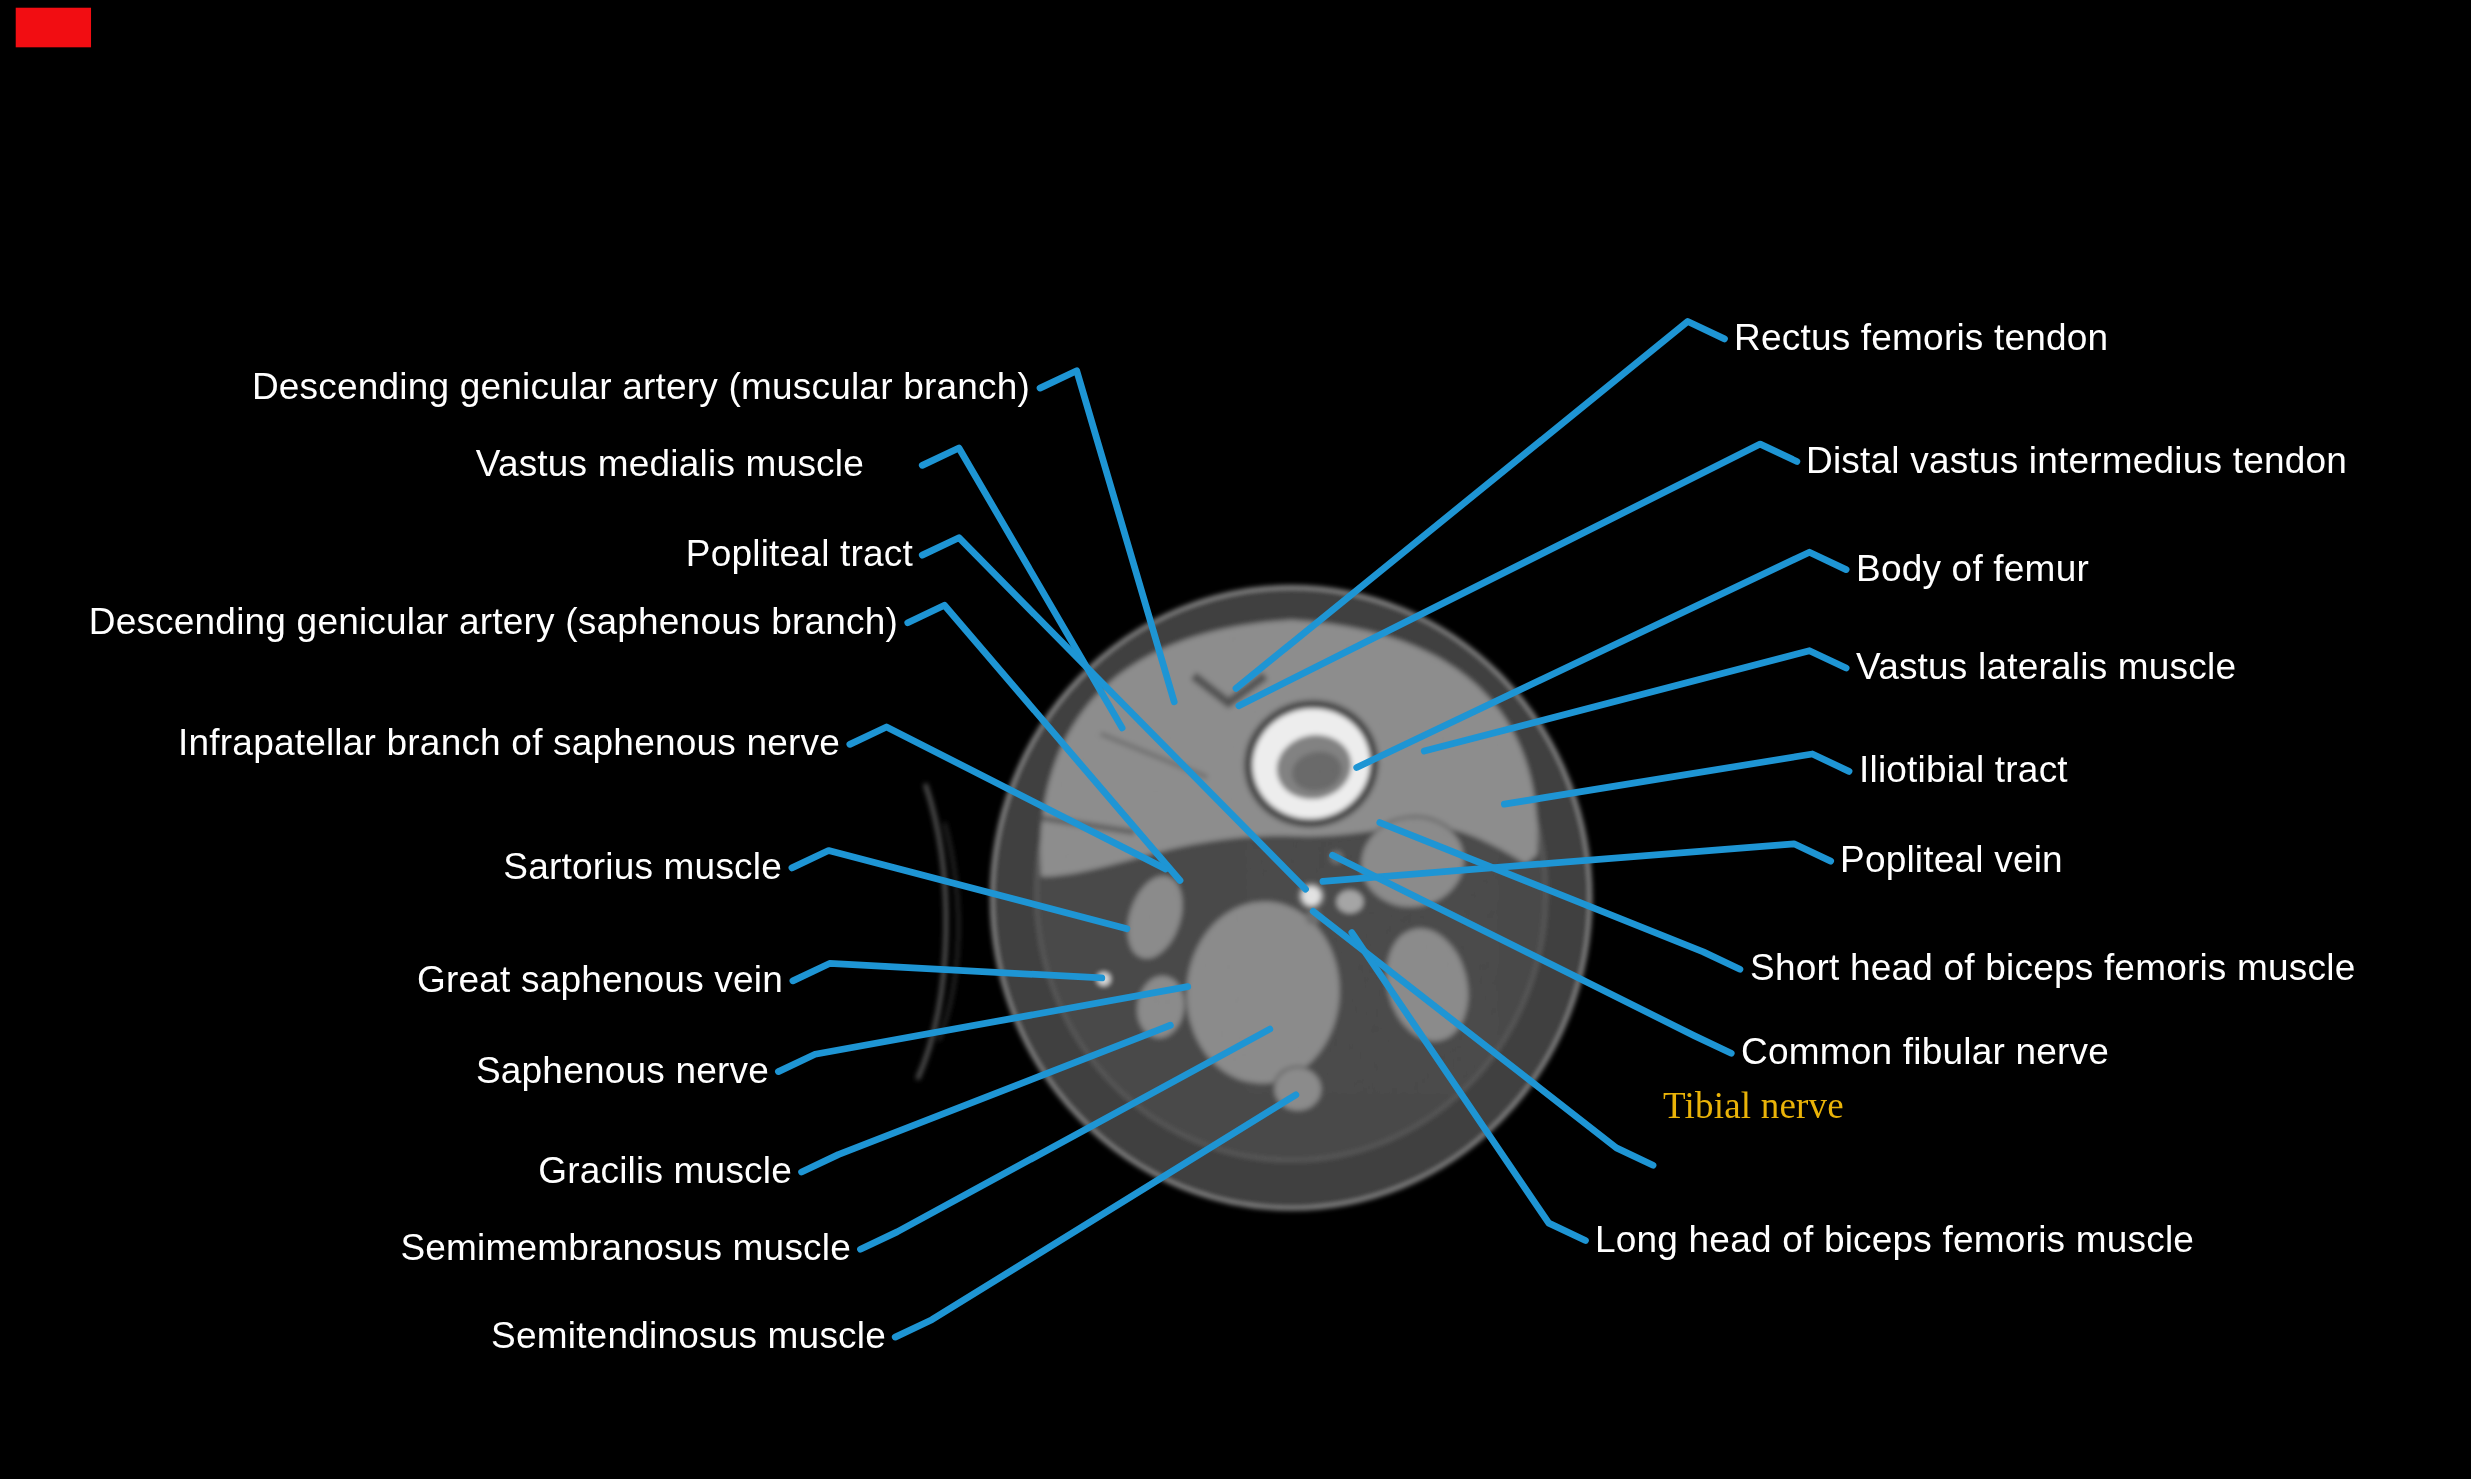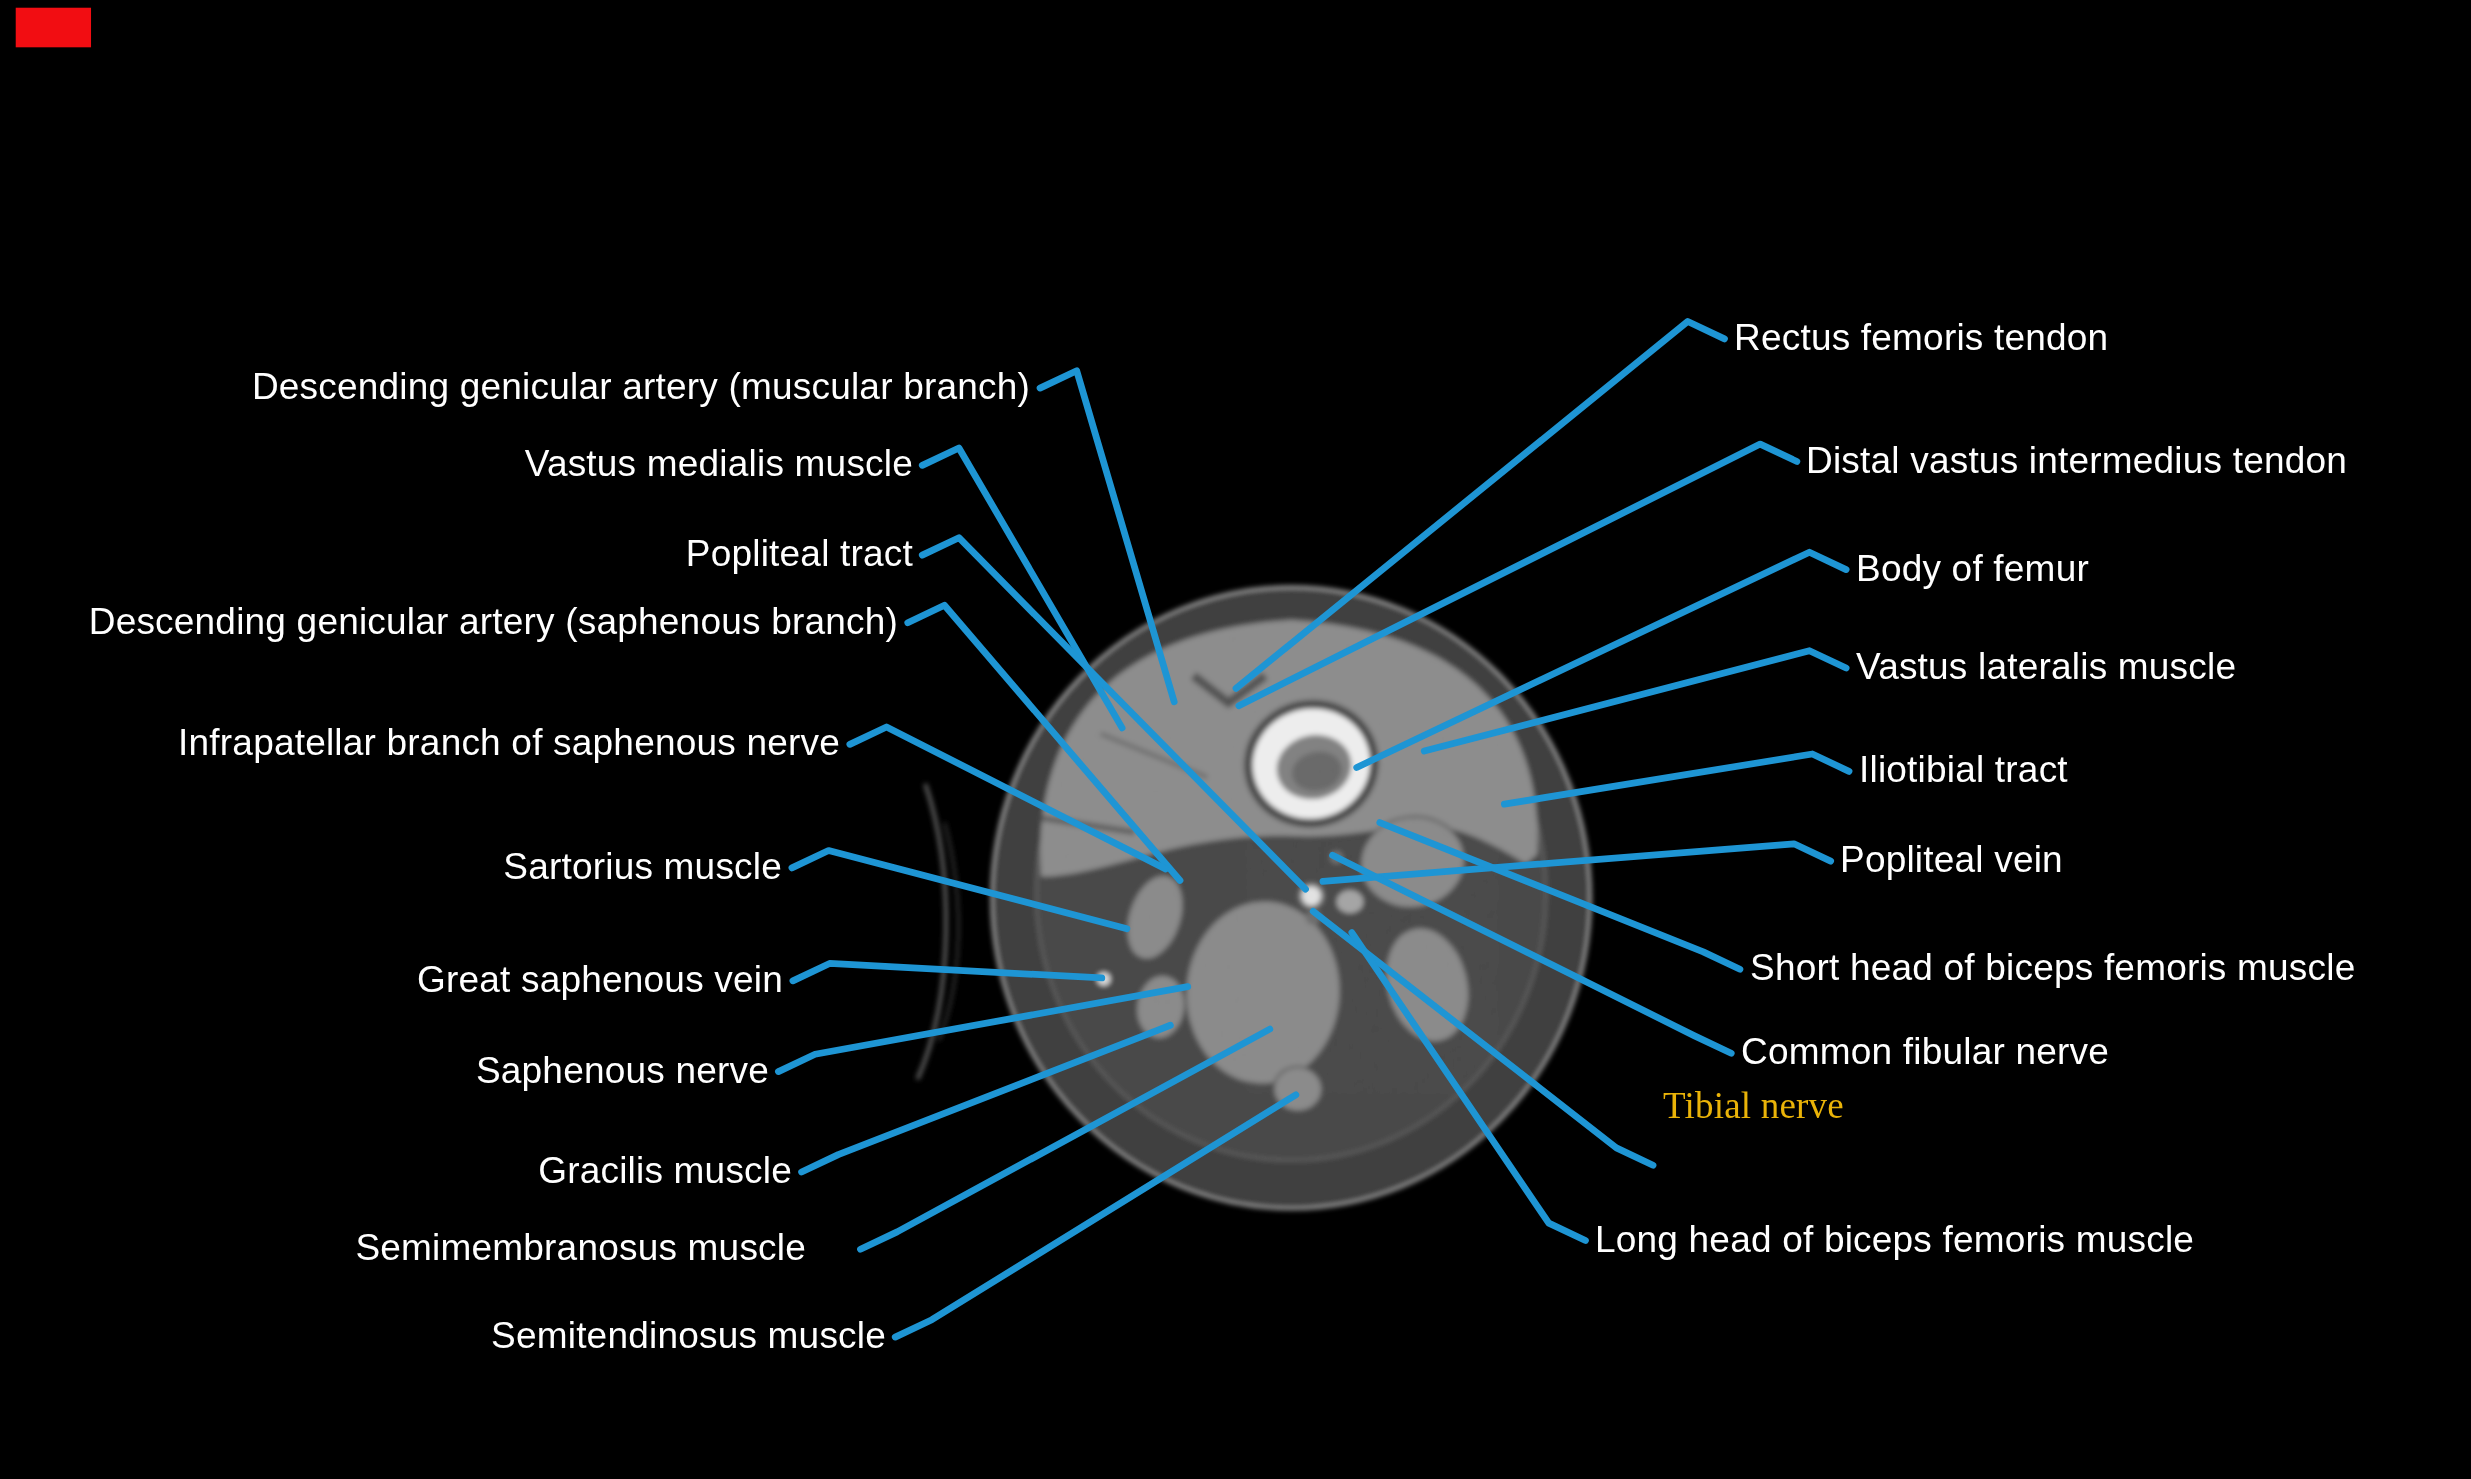--- a/index.html
+++ b/index.html
@@ -93,29 +93,29 @@
         <polyline points="1793,1091 1755,1073 1380,886" fill="none" stroke="#1e95d4" stroke-width="7" stroke-linecap="round" stroke-linejoin="round"></polyline>
         <polyline points="1712,1207 1674,1189 1360,944" fill="none" stroke="#1e95d4" stroke-width="7" stroke-linecap="round" stroke-linejoin="round"></polyline>
         <polyline points="1642,1285 1604,1267 1400,966" fill="none" stroke="#1e95d4" stroke-width="7" stroke-linecap="round" stroke-linejoin="round"></polyline>
       </g>
 
     <rect x="16" y="8" width="78" height="41" fill="#f20d12"></rect>
   </svg>
 
   <div id="labels">
       <div class="label left" style="top: 388px; right: 1442px; color: rgb(255, 255, 255);">Descending genicular artery (muscular branch)</div>
-      <div class="label left" style="top: 465px; right: 1559px; color: rgb(255, 255, 255);">Vastus medialis muscle</div>
+      <div class="label left" style="top: 465px; right: 1608px; color: rgb(255, 255, 255);">Vastus medialis muscle</div>
       <div class="label left" style="top: 555px; right: 1559px; color: rgb(255, 255, 255);">Popliteal tract</div>
       <div class="label left" style="top: 623px; right: 1574px; color: rgb(255, 255, 255);">Descending genicular artery (saphenous  branch)</div>
       <div class="label left" style="top: 744px; right: 1632px; color: rgb(255, 255, 255);">Infrapatellar branch of saphenous nerve</div>
       <div class="label left" style="top: 868px; right: 1690px; color: rgb(255, 255, 255);">Sartorius muscle</div>
       <div class="label left" style="top: 981px; right: 1689px; color: rgb(255, 255, 255);">Great saphenous vein</div>
       <div class="label left" style="top: 1072px; right: 1703px; color: rgb(255, 255, 255);">Saphenous nerve</div>
       <div class="label left" style="top: 1172px; right: 1680px; color: rgb(255, 255, 255);">Gracilis muscle</div>
-      <div class="label left" style="top: 1249px; right: 1666px; color: rgb(255, 255, 255);">Semimembranosus muscle</div>
+      <div class="label left" style="top: 1249px; right: 1621px; color: rgb(255, 255, 255);">Semimembranosus muscle</div>
       <div class="label left" style="top: 1337px; right: 1586px; color: rgb(255, 255, 255);">Semitendinosus muscle</div>
       <div class="label right" style="top: 339px; left: 1734px; color: rgb(255, 255, 255);">Rectus femoris tendon</div>
       <div class="label right" style="top: 462px; left: 1806px; color: rgb(255, 255, 255);">Distal vastus intermedius tendon</div>
       <div class="label right" style="top: 570px; left: 1856px; color: rgb(255, 255, 255);">Body of femur</div>
       <div class="label right" style="top: 668px; left: 1856px; color: rgb(255, 255, 255);">Vastus lateralis muscle</div>
       <div class="label right" style="top: 771px; left: 1859px; color: rgb(255, 255, 255);">Iliotibial tract</div>
       <div class="label right" style="top: 861px; left: 1840px; color: rgb(255, 255, 255);">Popliteal vein</div>
       <div class="label right" style="top: 969px; left: 1750px; color: rgb(255, 255, 255); text-align: center;">Short head of biceps femoris muscle</div>
       <div class="label right" style="top: 1053px; left: 1741px; color: rgb(255, 255, 255);">Common fibular nerve</div>
       <div class="label right" style="top: 1107px; left: 1663px; color: #eab308; font-family: Liberation Serif, serif;">Tibial nerve</div>

